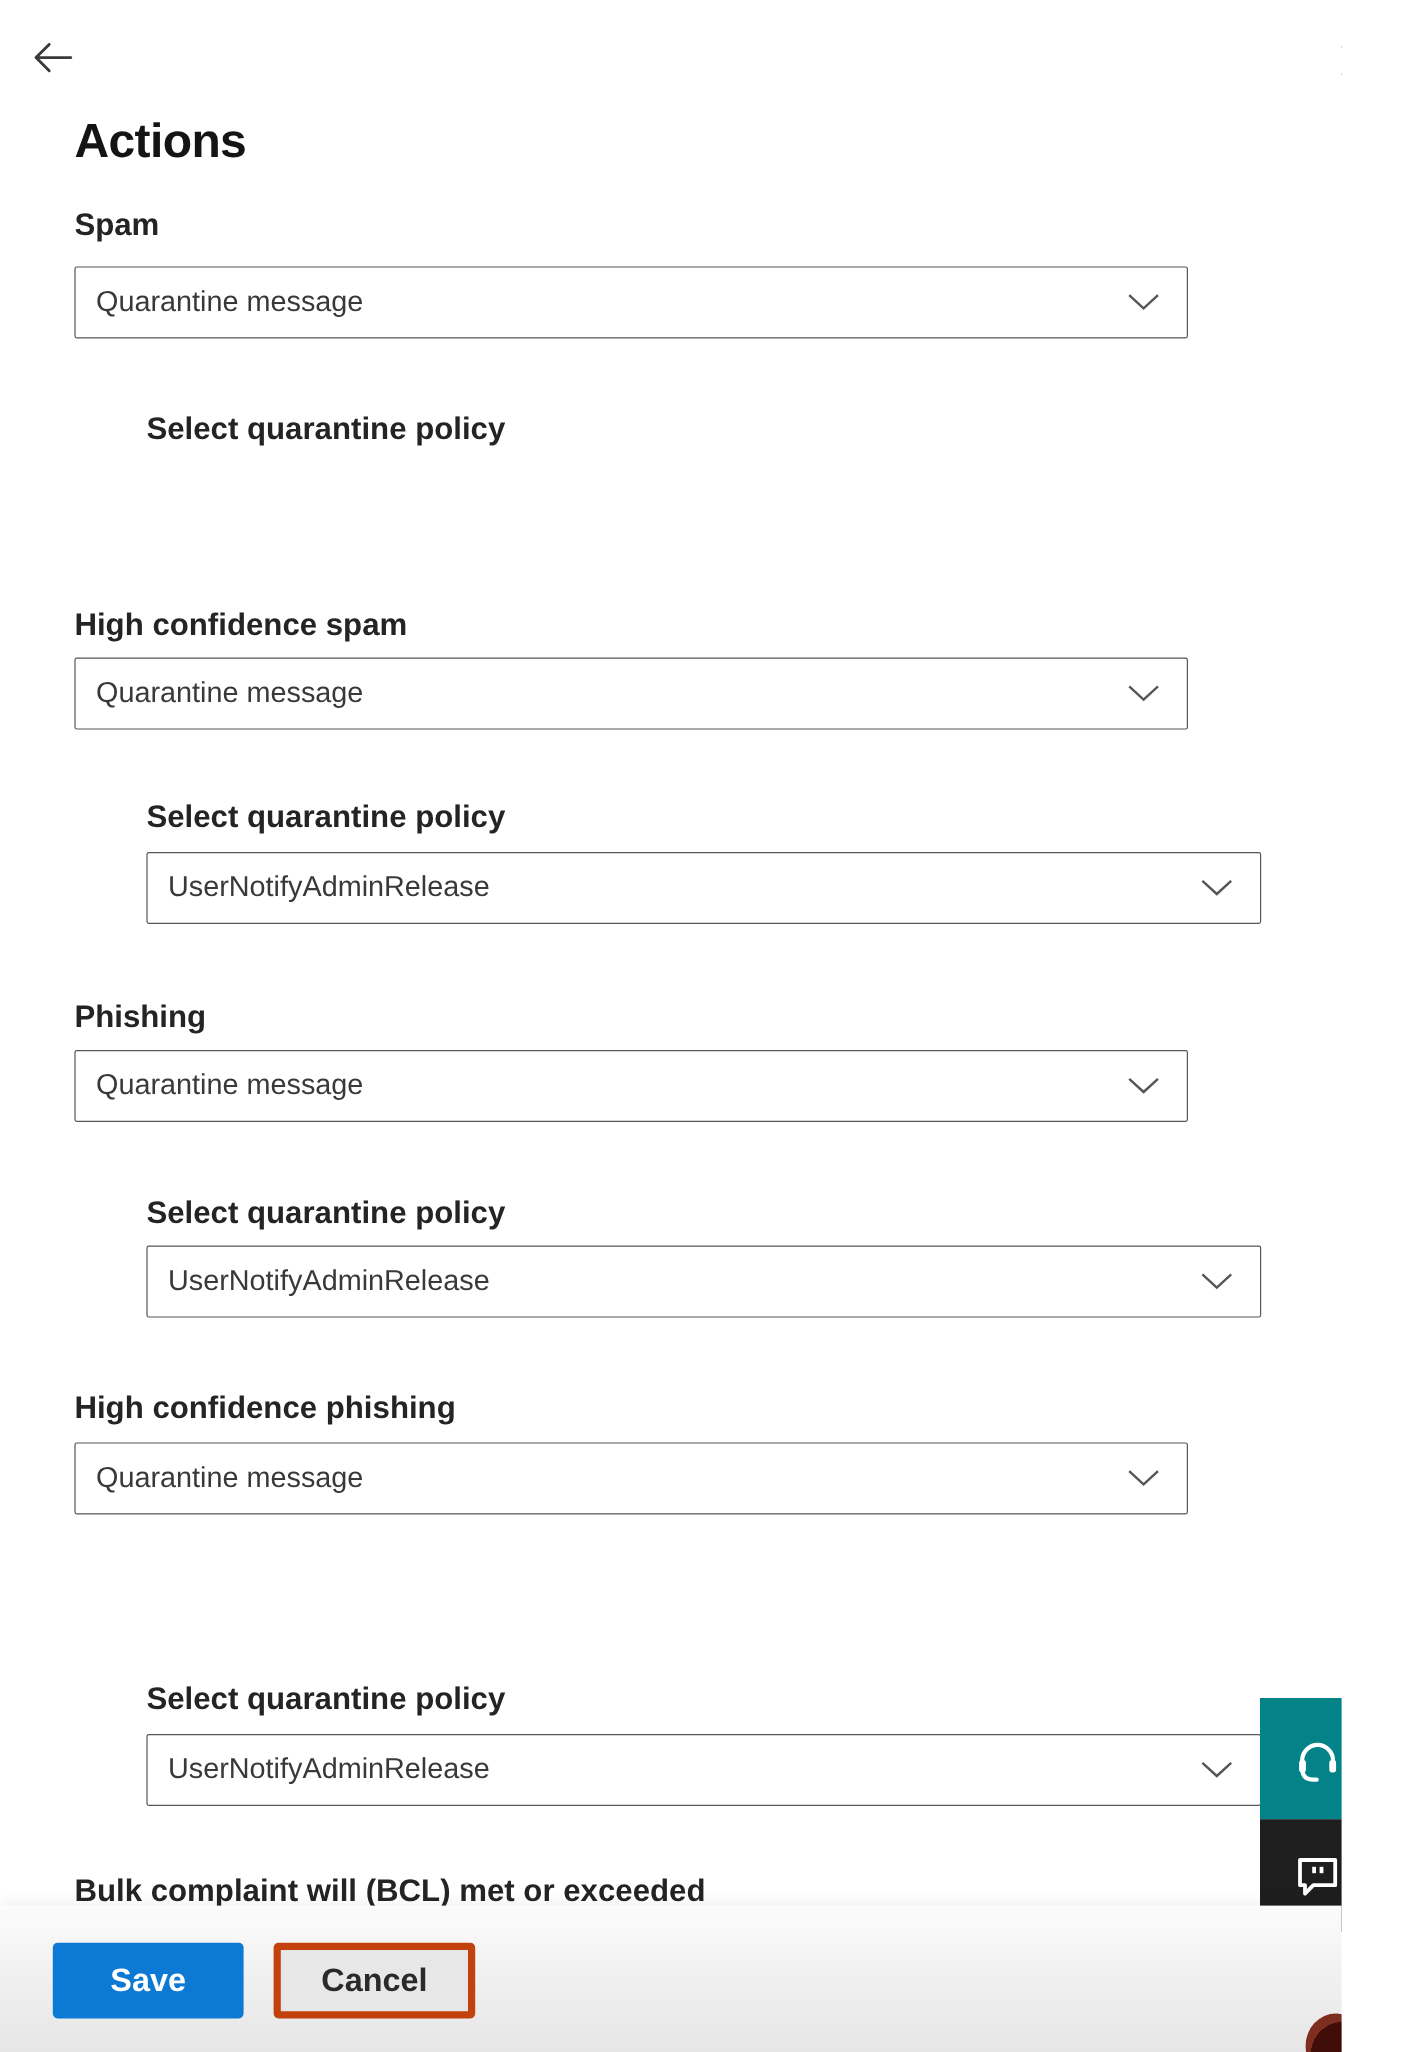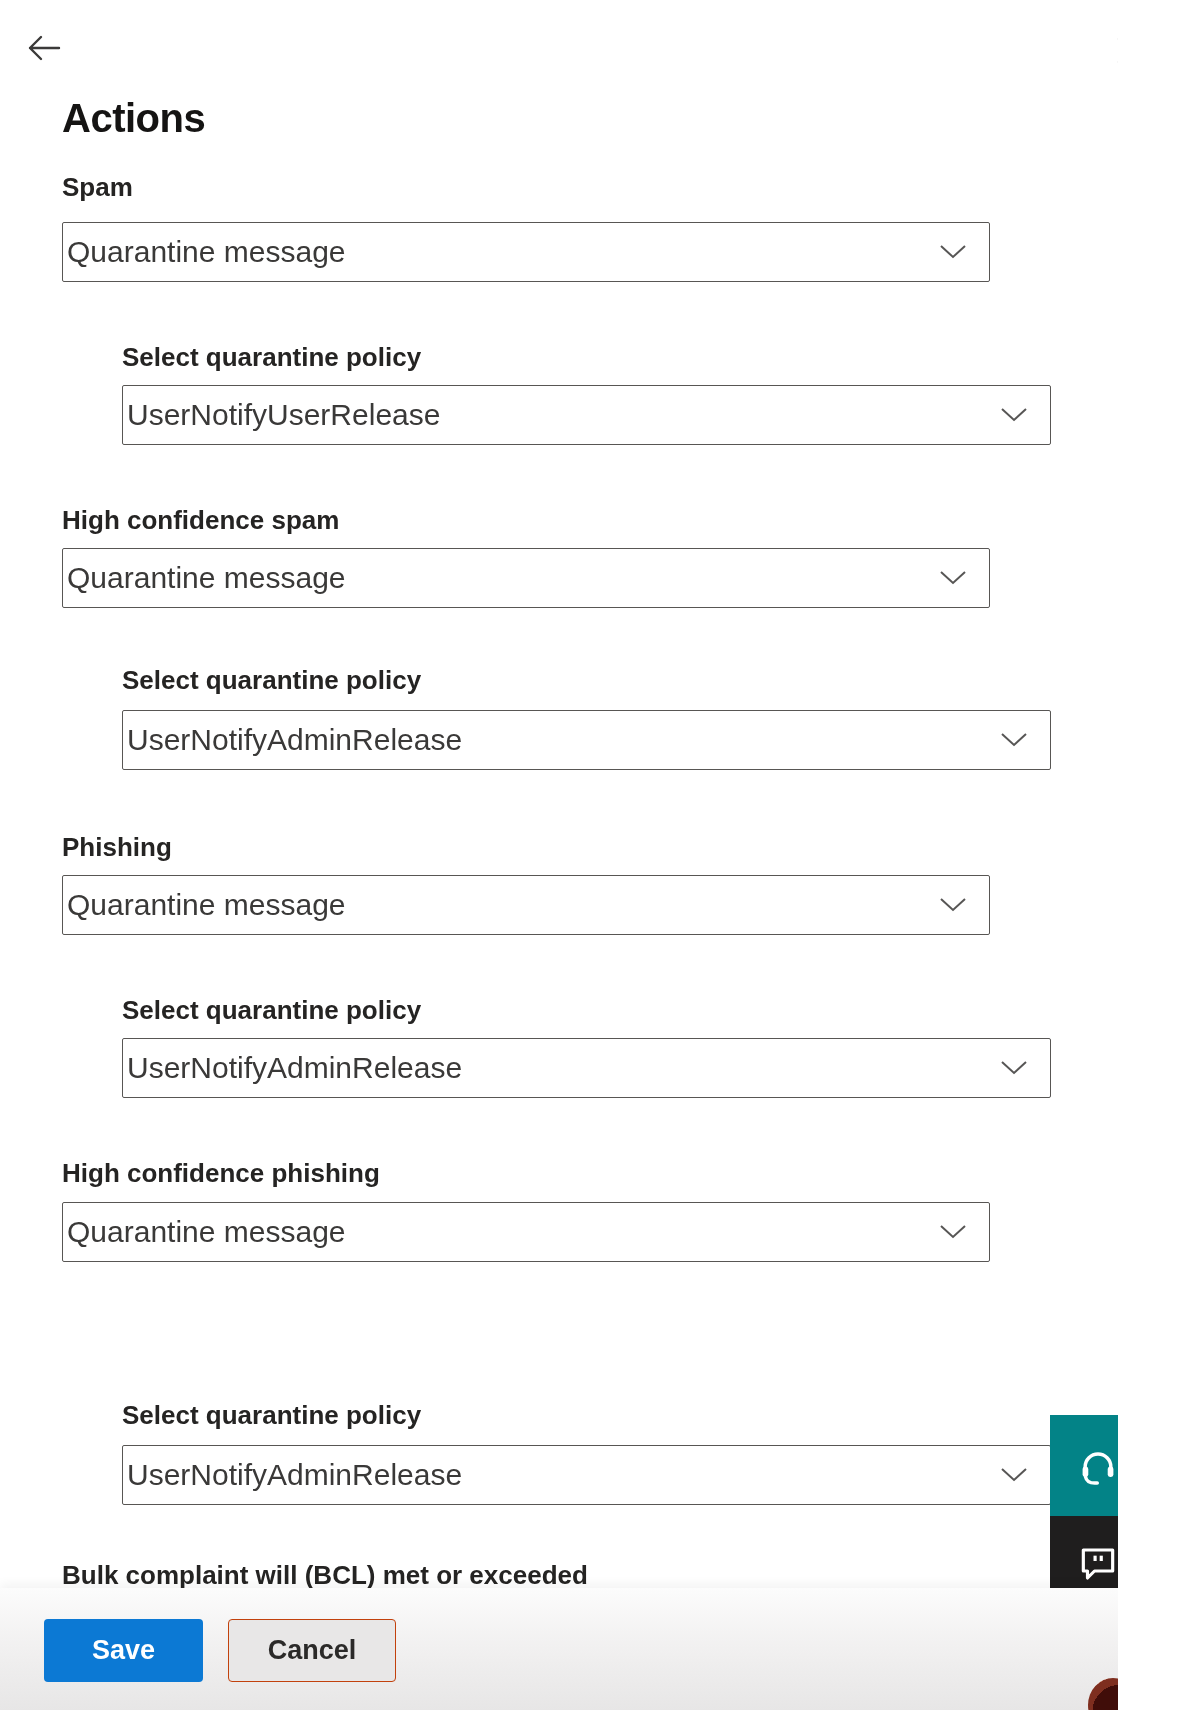--- a/index.html
+++ b/index.html
@@ -22,21 +22,21 @@
   }
   .lbl.sub{left:122px;}
   .dd{
     position:absolute;box-sizing:border-box;height:60px;background:#ffffff;
     border:1px solid #58565442;border:1px solid #585654;border-radius:2px;
     display:flex;align-items:center;cursor:pointer;
   }
   .dd.main{left:62px;width:928px;}
   .dd.sub{left:122px;width:929px;}
   .dd .dd-val{
-    margin-left:4px;font-size:30px;color:#3a3938;white-space:nowrap;
+    margin-left:17px;font-size:24px;color:#3a3938;white-space:nowrap;
   }
   .dd .chev{position:absolute;right:22px;top:50%;margin-top:-8px;}
   .note{
     position:absolute;left:62px;top:1300px;font-size:26px;color:#2e2d2c;line-height:41px;white-space:nowrap;
   }
   .bulk-lbl{
     position:absolute;left:62px;top:1560px;font-size:26px;font-weight:600;color:#252423;white-space:nowrap;
   }
   .support-btn{
     position:absolute;left:1050px;width:96px;border:none;padding:0;cursor:pointer;
@@ -48,21 +48,21 @@
     position:absolute;left:0;top:1588px;width:1180px;height:122px;
     background:linear-gradient(180deg,#fcfcfc 0%,#f2f1f1 45%,#e7e6e6 100%);
     box-shadow:0 -4px 10px rgba(0,0,0,0.05);
   }
   .btn{
     position:absolute;top:1619px;height:63px;box-sizing:border-box;border-radius:4px;
     font-family:"Liberation Sans","DejaVu Sans",sans-serif;
     font-size:27px;font-weight:600;cursor:pointer;
   }
   .btn.save{left:44px;width:159px;border:none;color:#ffffff;}
-  .btn.cancel{left:228px;width:168px;background:#e8e7e7;border:1px solid #c2410c;color:#2b2a29;}
+  .btn.cancel{left:228px;width:168px;background:#e8e7e7;border:6px solid #c2410c;color:#2b2a29;}
   .corner-artifact{
     position:absolute;right:-20px;bottom:-22px;width:50px;height:54px;border-radius:50%;
     background:radial-gradient(circle at 62% 62%, #400d09 0 58%, #7e2e1f 58% 76%, #b05a42 76% 100%);
   }
 </style>
 </head>
 <body>
 
 <div class="frame">
 
@@ -80,26 +80,20 @@
   <h1 class="title">Actions</h1>
 
   <div class="lbl" style="top:172px;">Spam</div>
   <div class="dd main" style="top:222px;">
     <span class="dd-val">Quarantine message</span>
     <svg class="chev" width="28" height="16" viewBox="0 0 28 16">
         <path d="M2 2 L14 13 L26 2" fill="none" stroke="#575655" stroke-width="2"></path>
       </svg>
   </div>
   <div class="lbl sub" style="top:342px;">Select quarantine policy</div>
-  <div class="dd sub" style="top:385px;">
-    <span class="dd-val">UserNotifyUserRelease</span>
-    <svg class="chev" width="28" height="16" viewBox="0 0 28 16">
-        <path d="M2 2 L14 13 L26 2" fill="none" stroke="#575655" stroke-width="2"></path>
-      </svg>
-  </div>
 
   <div class="lbl" style="top:505px;">High confidence spam</div>
   <div class="dd main" style="top:548px;">
     <span class="dd-val">Quarantine message</span>
     <svg class="chev" width="28" height="16" viewBox="0 0 28 16">
         <path d="M2 2 L14 13 L26 2" fill="none" stroke="#575655" stroke-width="2"></path>
       </svg>
   </div>
   <div class="lbl sub" style="top:665px;">Select quarantine policy</div>
   <div class="dd sub" style="top:710px;">

